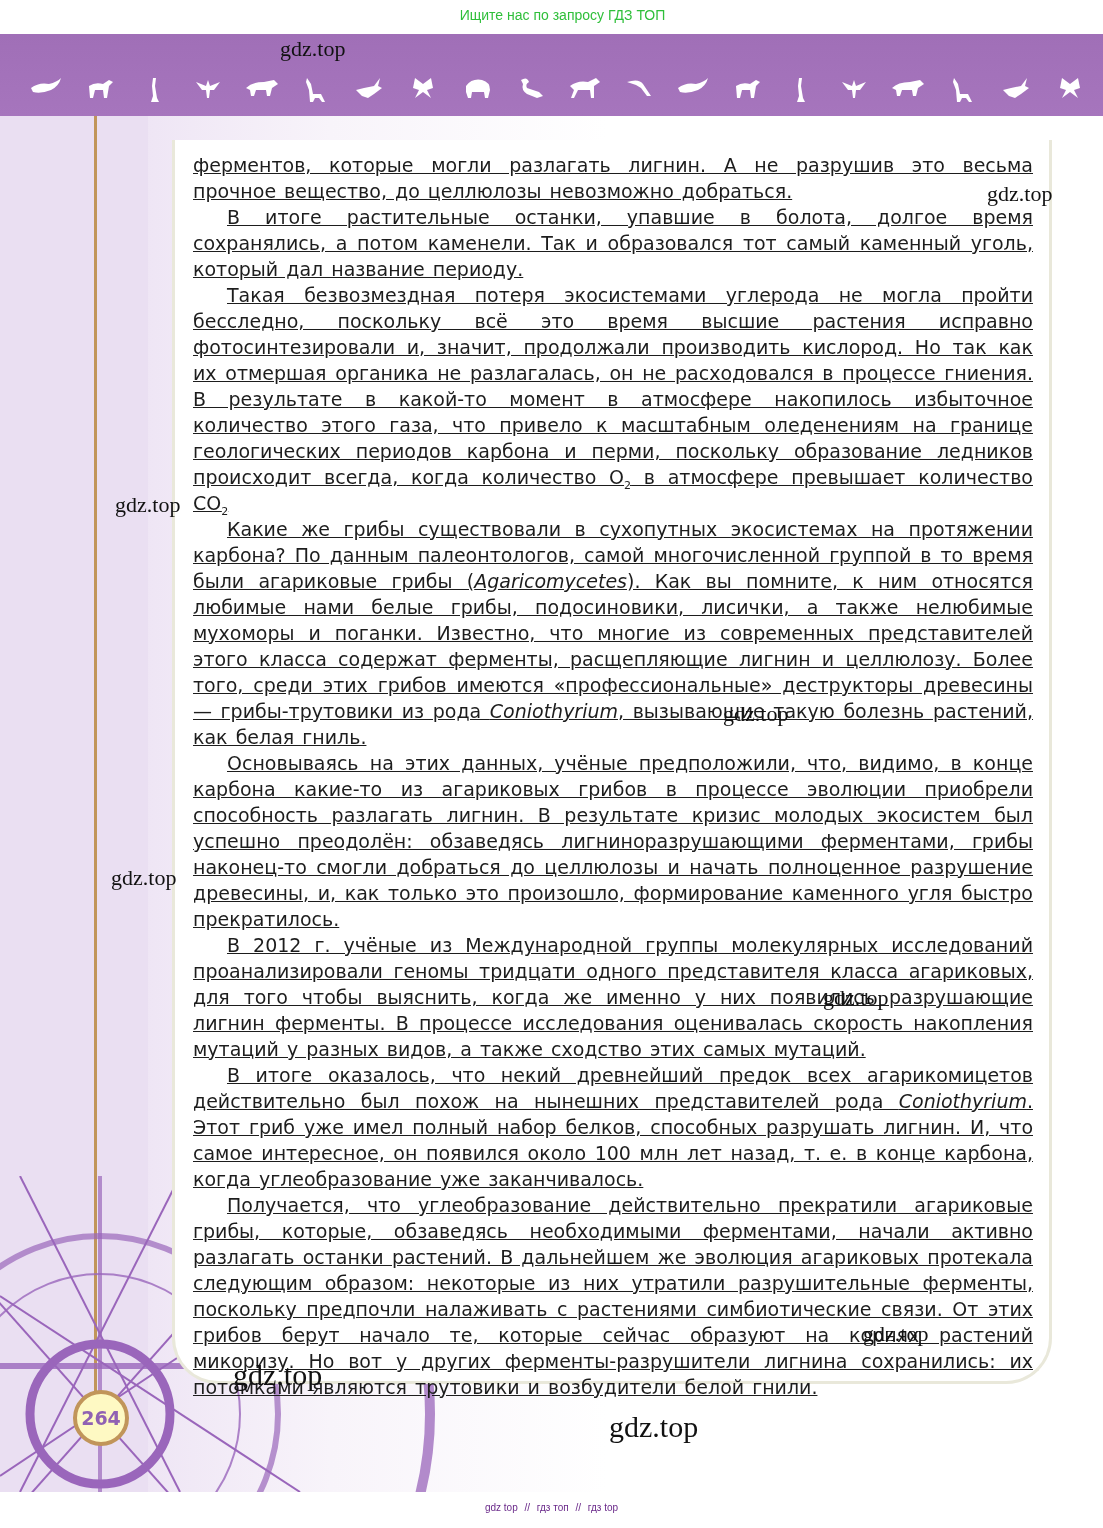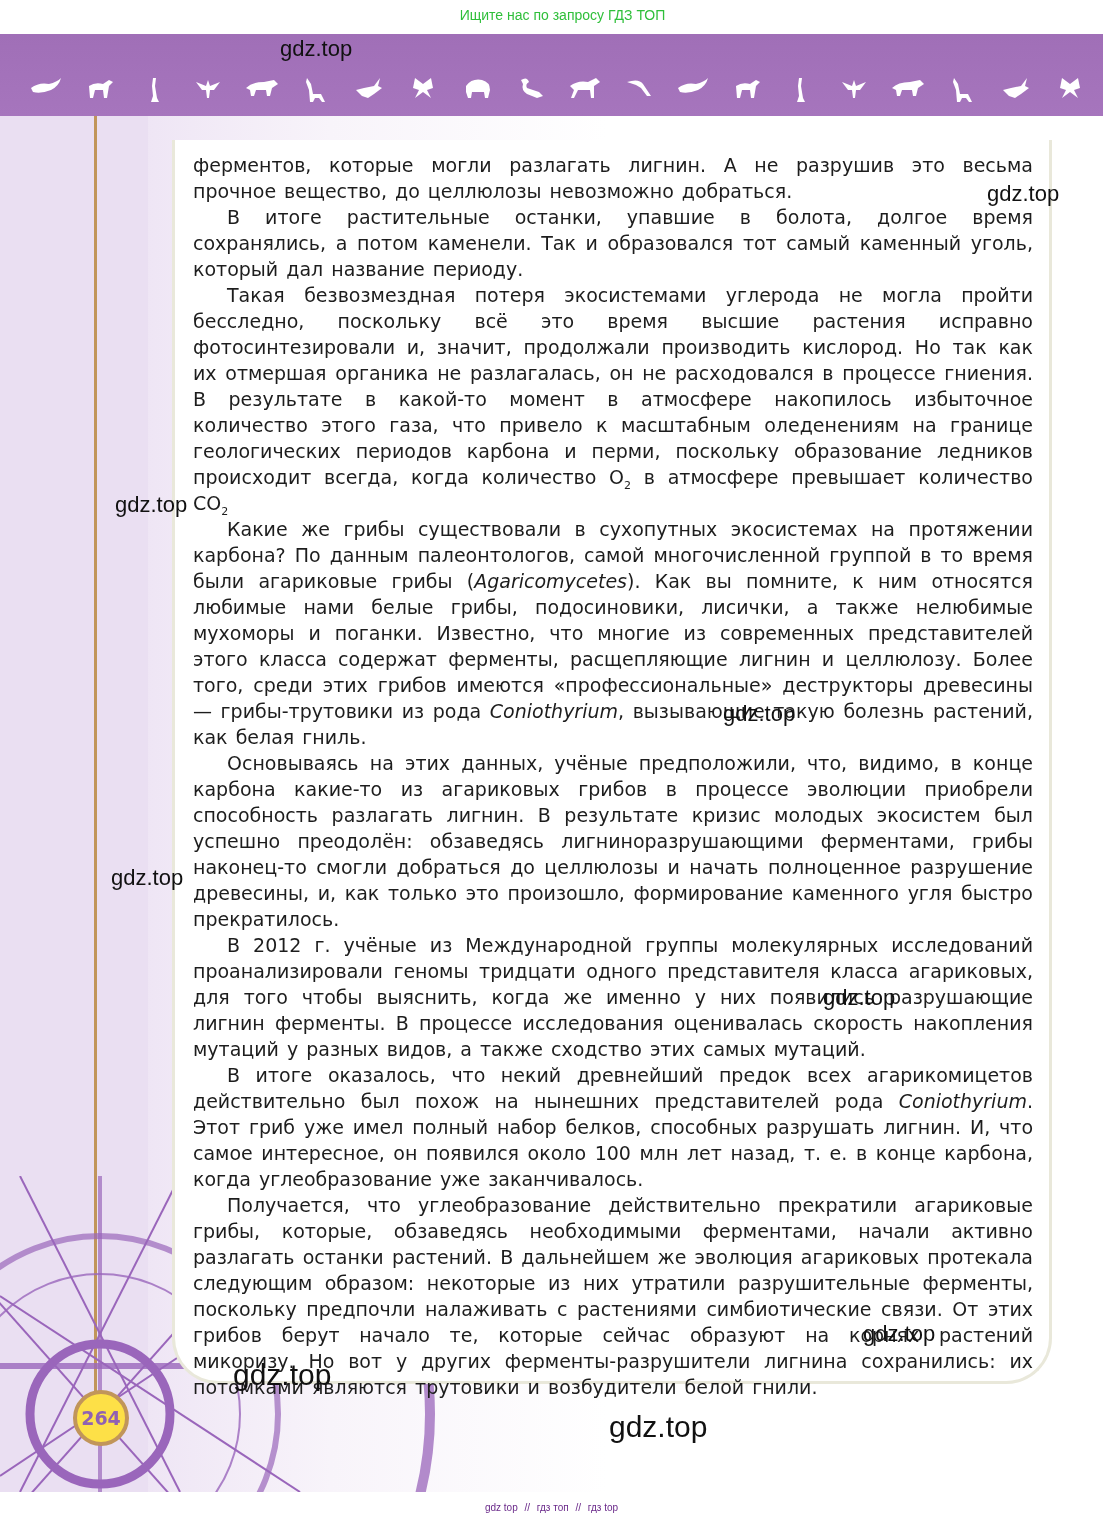--- a/index.html
+++ b/index.html
@@ -44,32 +44,32 @@
       border: 3px solid #e9e8da; border-top: none;
       border-radius: 0 0 46px 46px;
       box-sizing: border-box;
     }
     .text-col {
       position: absolute; left: 193px; top: 152px; width: 840px;
       font-family: "DejaVu Sans", sans-serif; font-size: 19px; line-height: 26px;
       color: #1d1d1d; text-align: justify;
       word-spacing: 2px;
     }
-    .text-col p { margin: 0; text-indent: 34px; }
+    .text-col p { margin: 0; text-indent: 34px; text-decoration: underline; }
     .text-col p.cont { text-indent: 0; }
     .text-col i { font-style: italic; }
     sub { font-size: 11px; line-height: 0; }
     .watermark {
-      position: absolute; font-family: Liberation Sans, sans-serif;
+      position: absolute; font-family: Liberation Serif, serif;
       color: #111111; font-size: 22px; line-height: 26px; white-space: nowrap;
     }
     .wm-big { font-size: 30px; line-height: 34px; }
     .page-number {
       position: absolute; left: 73px; top: 1390px; width: 56px; height: 56px;
-      border-radius: 50%; background: #fde047; border: 4px solid #c1955a;
+      border-radius: 50%; background: #fef9c3; border: 4px solid #c1955a;
       box-sizing: border-box; text-align: center;
       font-family: "DejaVu Sans", sans-serif; font-weight: bold;
       font-size: 19px; line-height: 48px; color: #9061b3;
     }
     .footer-links {
       position: absolute; left: 0; top: 1498px; width: 1103px; text-align: center;
       font-family: "Liberation Sans", sans-serif; font-size: 10px; line-height: 20px;
       color: #6a2a8a;
     }
     .footer-links span { padding: 0 2px; }

